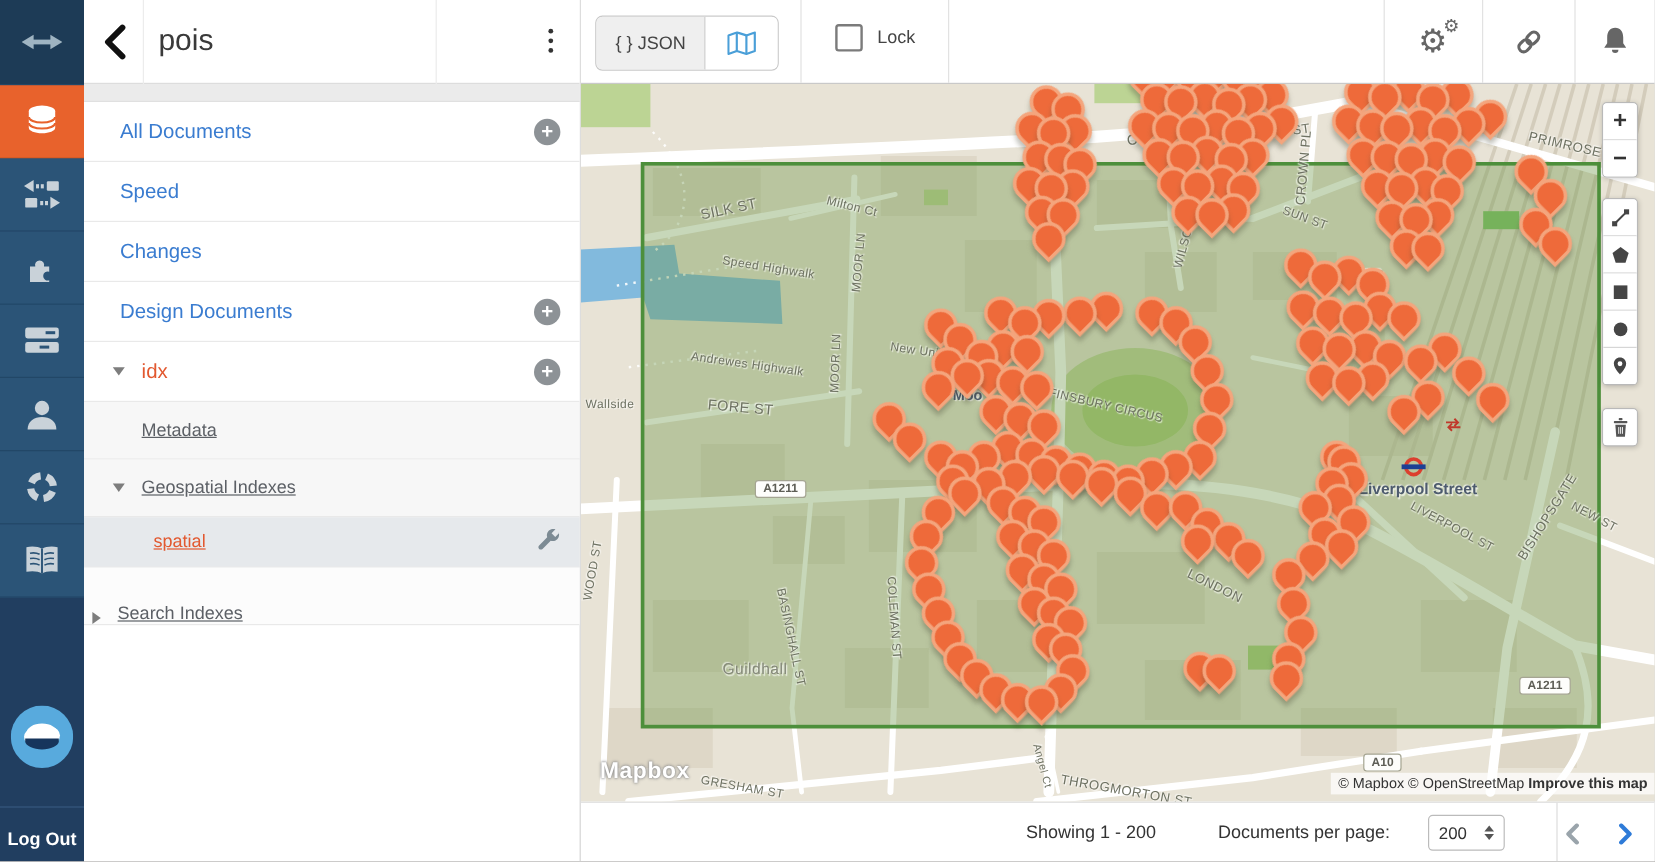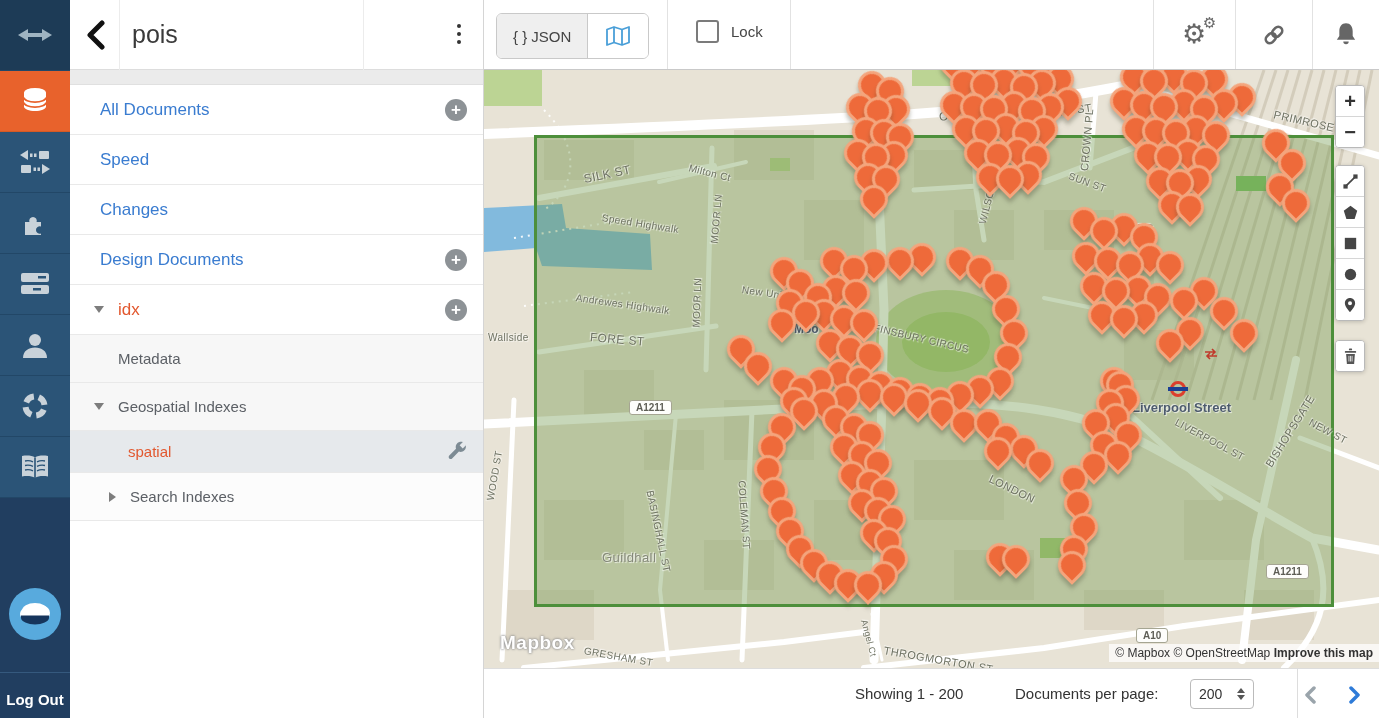--- a/index.html
+++ b/index.html
@@ -34,21 +34,21 @@
   .navlink{color:#3a7cd0;font-size:17px;}
   .plus{margin-left:auto;width:22px;height:22px;border-radius:50%;background:#8d9296;color:#fff;
         font-size:17px;line-height:21px;text-align:center;font-weight:700;cursor:pointer;flex:0 0 auto;}
   .tri-down{width:0;height:0;border-left:5px solid transparent;border-right:5px solid transparent;
             border-top:7px solid #7d7d7d;margin-right:14px;}
   .tri-right{width:0;height:0;border-top:5px solid transparent;border-bottom:5px solid transparent;
              border-left:7px solid #7d7d7d;margin-right:14px;}
   .navrow.ddoc{padding-left:24px;}
   .orange{color:#e2582f;}
   .subrow{height:48px;background:#f7f7f7;display:flex;align-items:center;padding-left:48px;
-          border-bottom:1px solid #e9e9e9;font-size:15px;color:#5c6066;cursor:pointer;box-sizing:border-box;}
+          border-bottom:1px solid #e9e9e9;font-size:15px;color:#5c6066;cursor:pointer;box-sizing:border-box;text-decoration:underline;}
   .subrow.geo{padding-left:24px;}
   .subrow.sel{background:#e6e9ec;padding-left:58px;color:#e2582f;height:42px;padding-right:16px;}
   .subrow .label15{font-size:15px;}
   .wrench{margin-left:auto;}
   .searchrow{background:#fcfcfc;}
 
   
   .main{position:absolute;left:484px;top:0;width:895px;height:718px;}
   .mtoolbar{height:70px;background:#fff;border-bottom:1px solid #c9c9c9;position:relative;box-sizing:border-box;}
   .tb-divider{position:absolute;top:0;height:69px;border-left:1px solid #e2e2e2;}
@@ -233,21 +233,21 @@
         <span class="label15">Geospatial Indexes</span>
       </div>
       <div class="subrow sel">
         <span class="label15">spatial</span>
         <span class="wrench">
           <svg width="19" height="19" viewBox="0 0 24 24" fill="#7d8b94">
             <path d="M22.7,5.3 l-4.1,4.1 -3.9,-3.9 4.1,-4.1 c-2.4,-0.9 -5.2,-0.4 -7.1,1.5 -1.9,1.9 -2.4,4.6 -1.6,6.9 L1.6,18.4 c-1,1 -1,2.6 0,3.6 1,1 2.6,1 3.6,0 L13.8,13.4 c2.3,0.8 5,0.3 6.9,-1.6 1.9,-1.9 2.4,-4.7 1.5,-7.1 Z"></path>
           </svg>
         </span>
       </div>
-      <div class="subrow searchrow" style="padding-left:39px;">
+      <div class="subrow searchrow" style="padding-left:7px;align-items:flex-end;">
         <span class="tri-right"></span>
         <span class="label15">Search Indexes</span>
       </div>
     </nav>
   </section>
 
   <section class="main">
 
     <header class="mtoolbar">
       <div class="toggleg">

